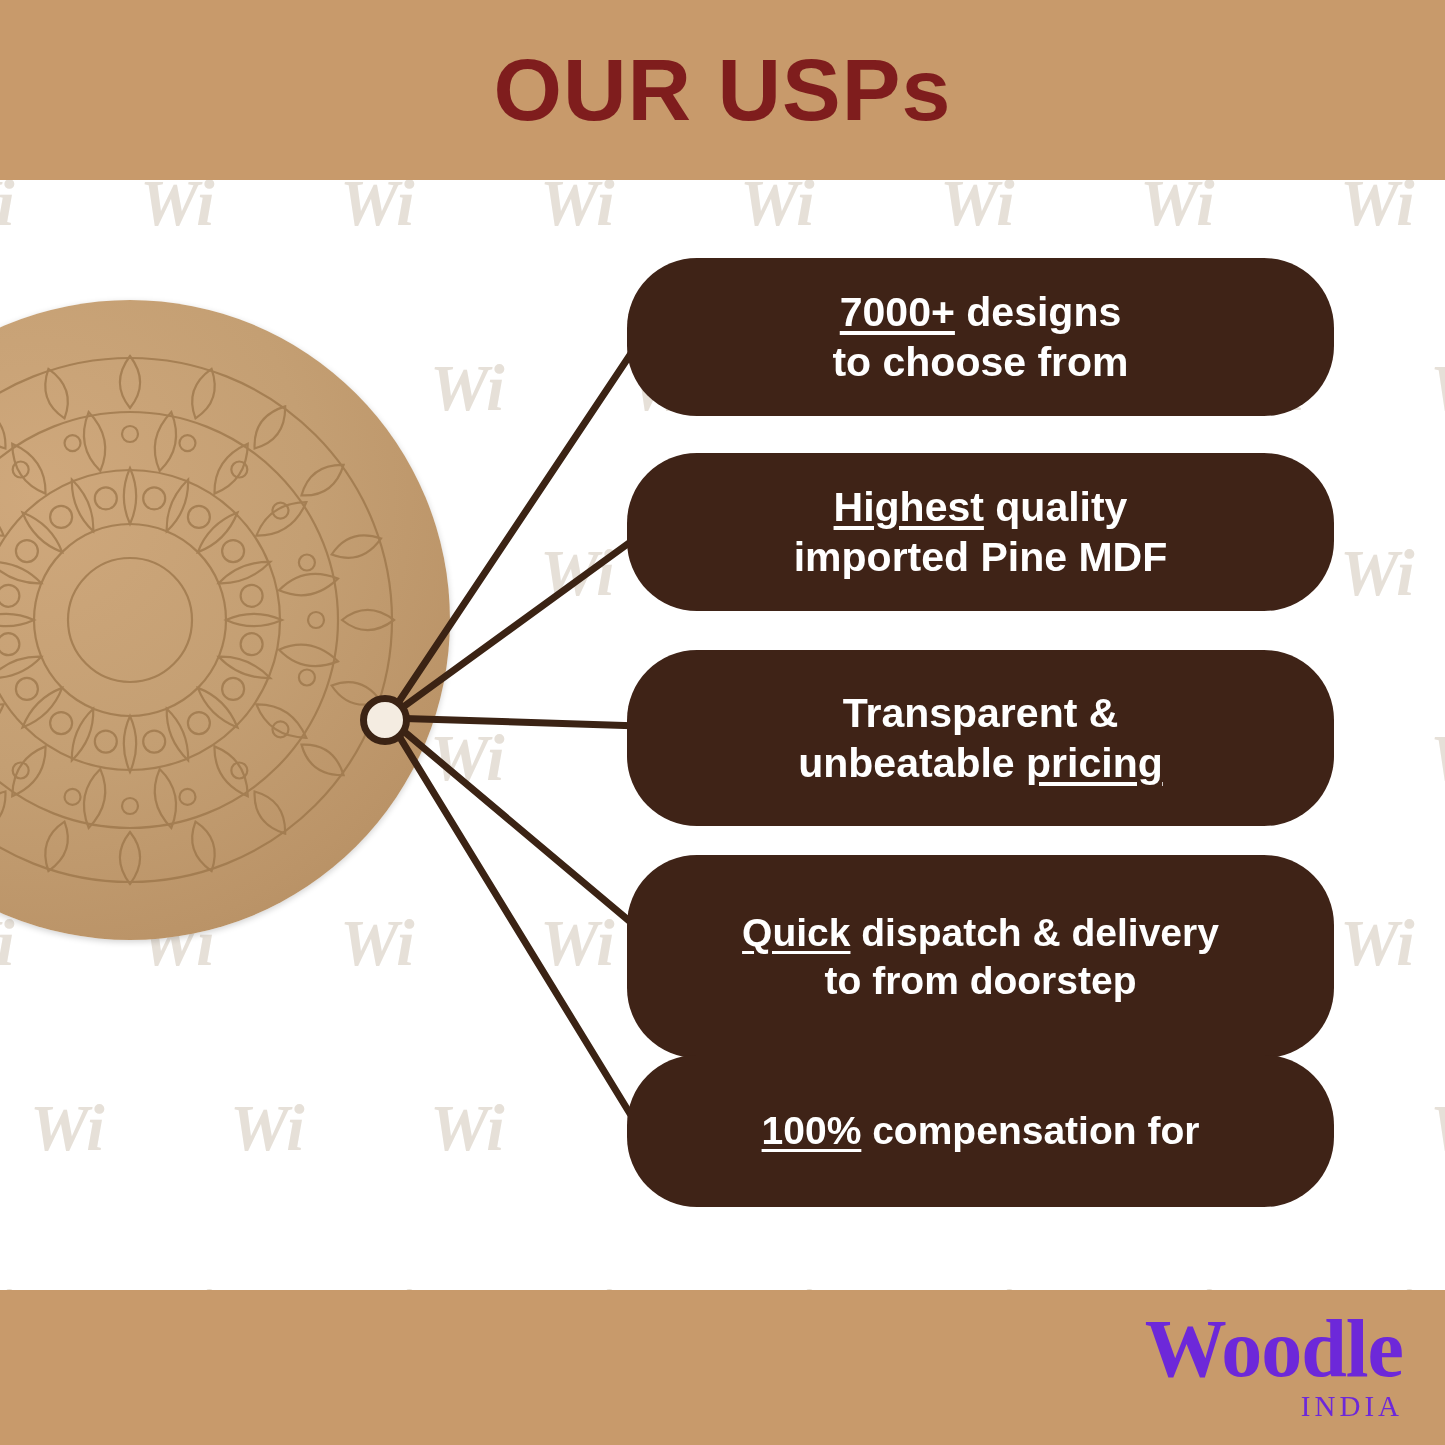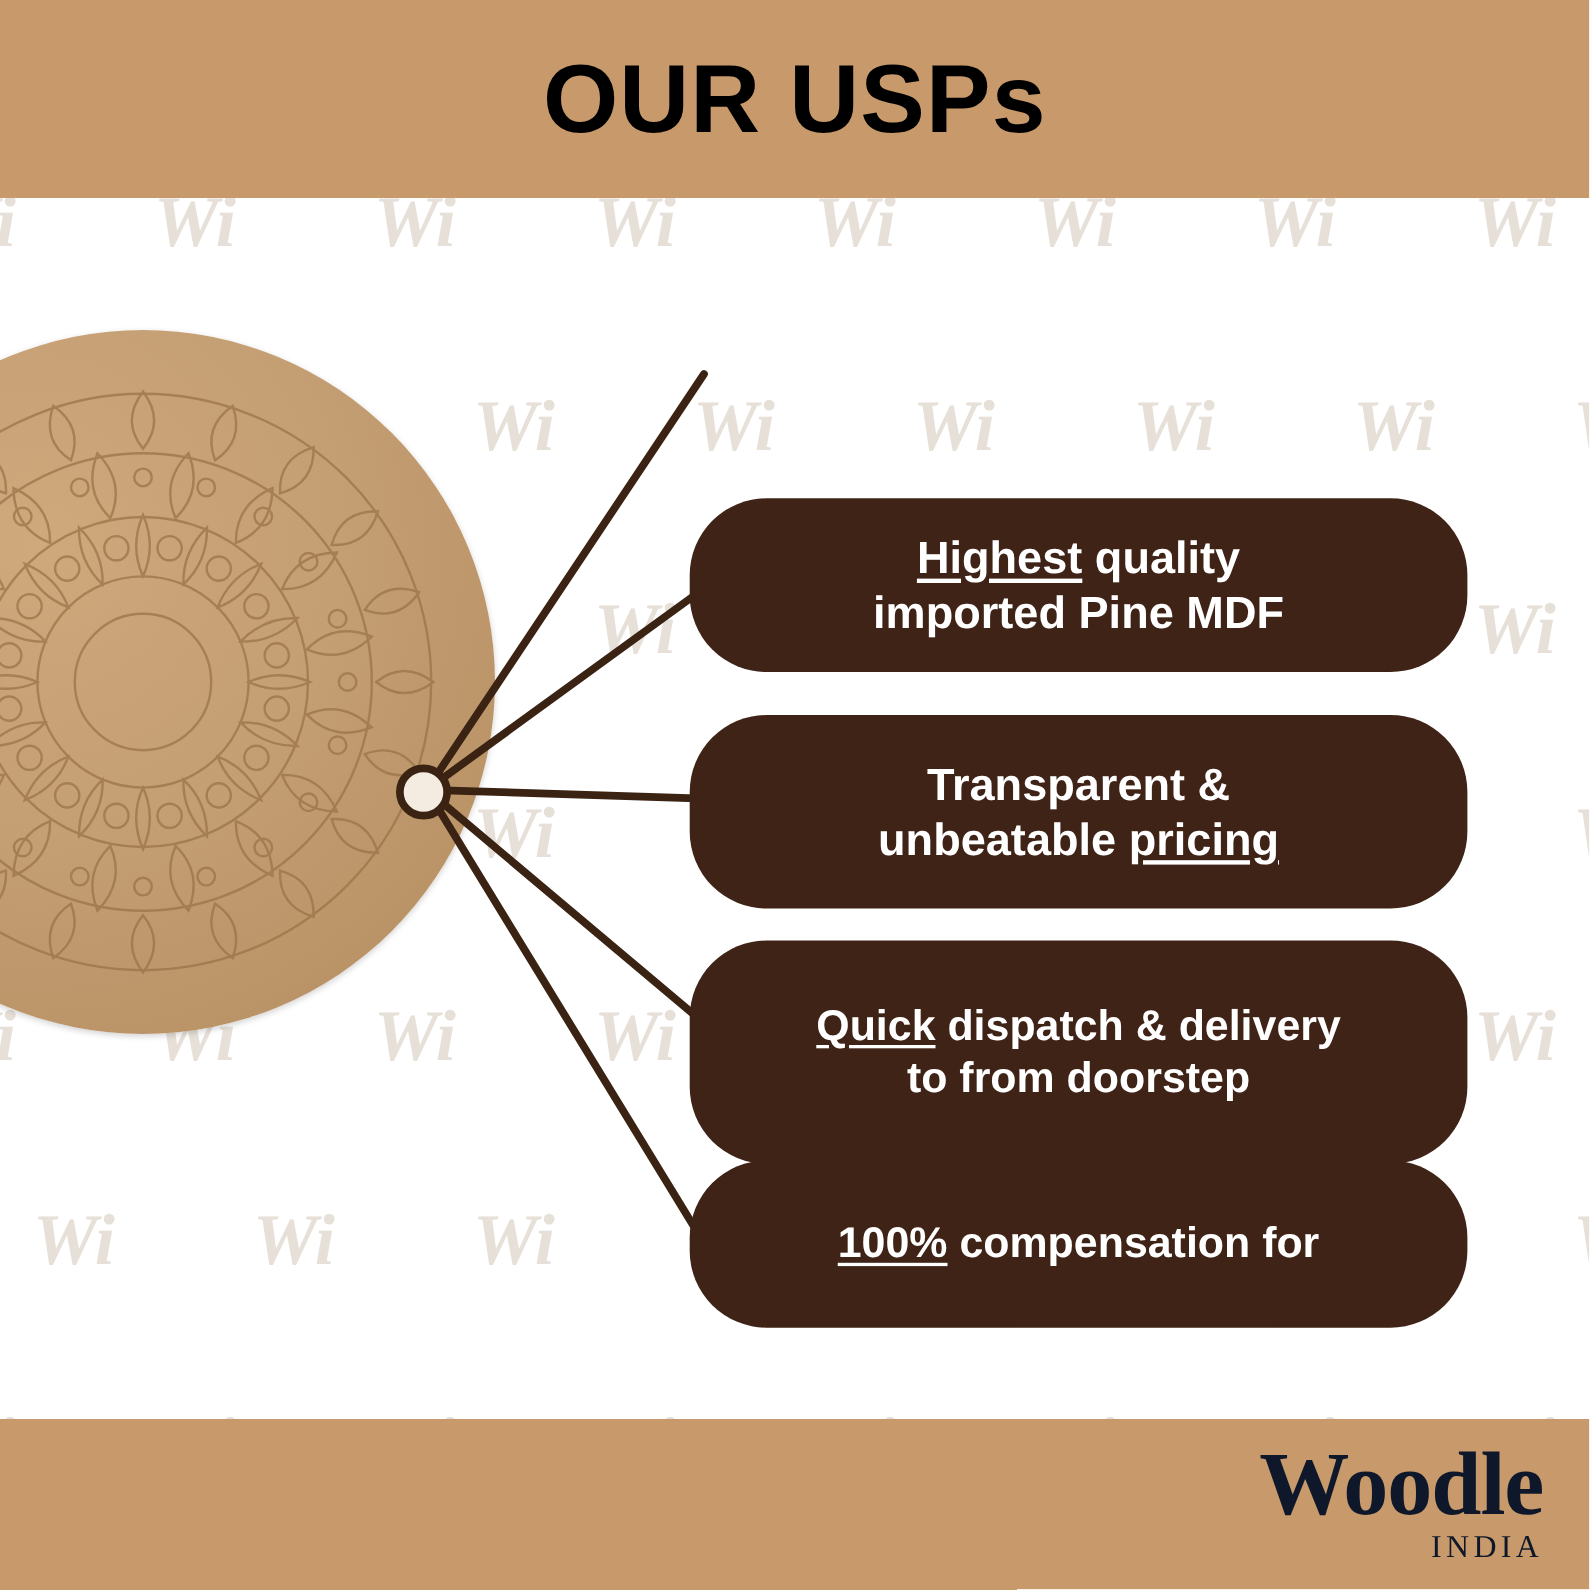--- a/index.html
+++ b/index.html
@@ -38,21 +38,21 @@
   }
   .page-title {
     position: absolute;
     top: 0;
     left: 0;
     width: 100%;
     height: 180px;
     display: flex;
     align-items: center;
     justify-content: center;
-    color: #000000;
+    color: #7f1d1d;
     font-size: 88px;
     font-weight: bold;
     letter-spacing: 1px;
     line-height: 1;
   }
 
   
   .watermarks {
     position: absolute;
     left: 0;
@@ -136,21 +136,21 @@
   #pill4 { left: 627px; top: 1055px; width: 707px; height: 152px; }
 
   #pill3 .txt, #pill4 .txt { font-size: 39px; }
 
   
   .brand {
     position: absolute;
     right: 42px;
     bottom: 22px;
     text-align: right;
-    color: #0f172a;
+    color: #6d28d9;
   }
   .brand-name {
     font-family: "Liberation Serif", serif;
     font-size: 82px;
     font-weight: bold;
     line-height: 0.95;
     letter-spacing: -1px;
   }
   .brand-sub {
     font-family: "Liberation Serif", serif;
@@ -332,20 +332,26 @@
     <g stroke="#3b2314" stroke-width="7" fill="none" stroke-linecap="round">
       <line x1="388" y1="718" x2="640" y2="340"></line>
       <line x1="388" y1="718" x2="640" y2="535"></line>
       <line x1="388" y1="718" x2="640" y2="726"></line>
       <line x1="388" y1="718" x2="640" y2="930"></line>
       <line x1="388" y1="718" x2="640" y2="1130"></line>
     </g>
   </svg>
   <div class="hub"></div>
 
+  <div class="pill" id="pill0">
+    <div class="txt">
+        <div><span class="u">7000+</span> designs</div>
+        <div>to choose from</div>
+      </div>
+  </div>
   <div class="pill" id="pill1">
     <div class="txt">
         <div><span class="u">Highest</span> quality</div>
         <div>imported Pine MDF</div>
       </div>
   </div>
   <div class="pill" id="pill2">
     <div class="txt">
         <div>Transparent &amp;</div>
         <div>unbeatable <span class="u">pricing</span></div>

